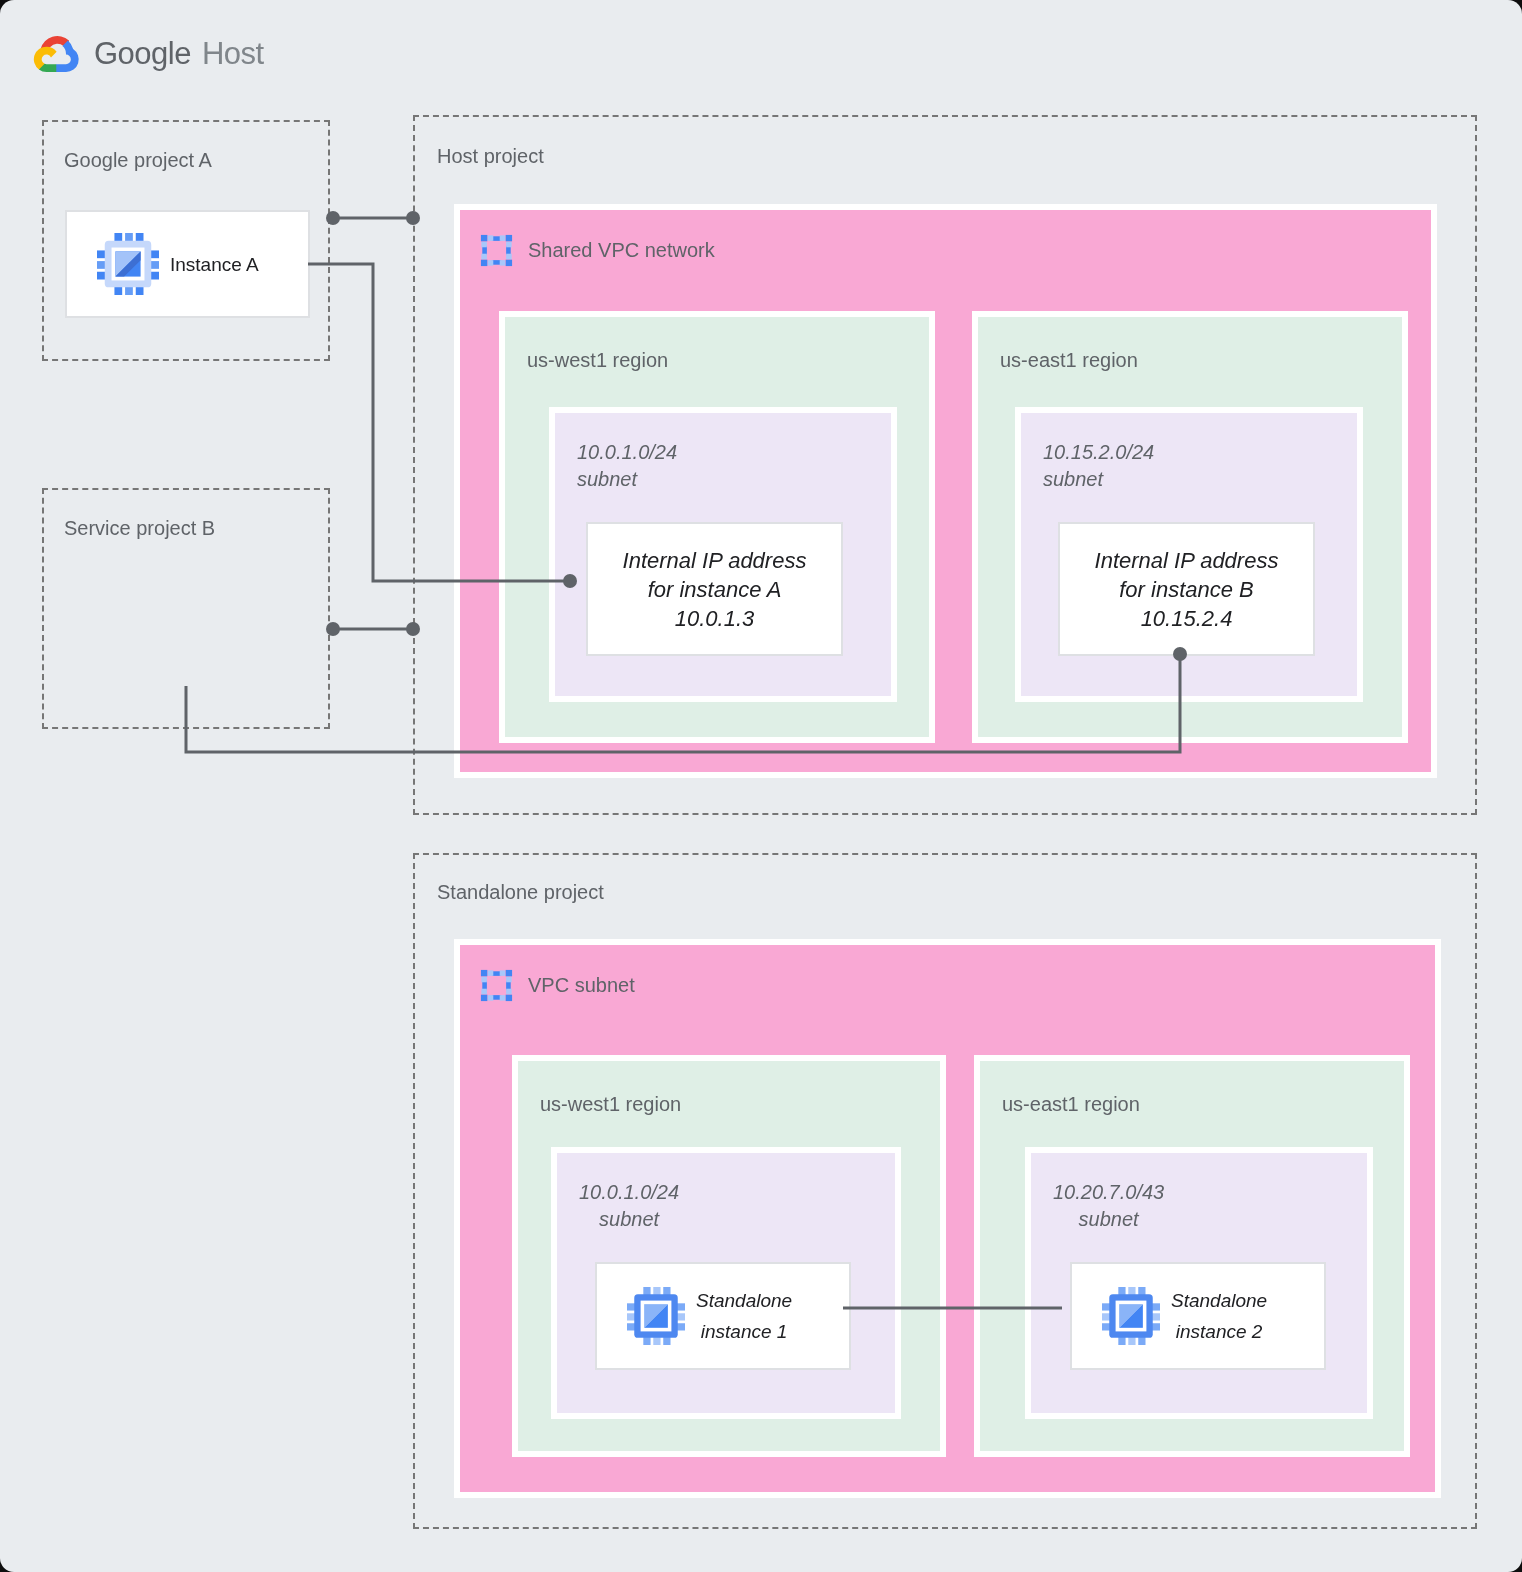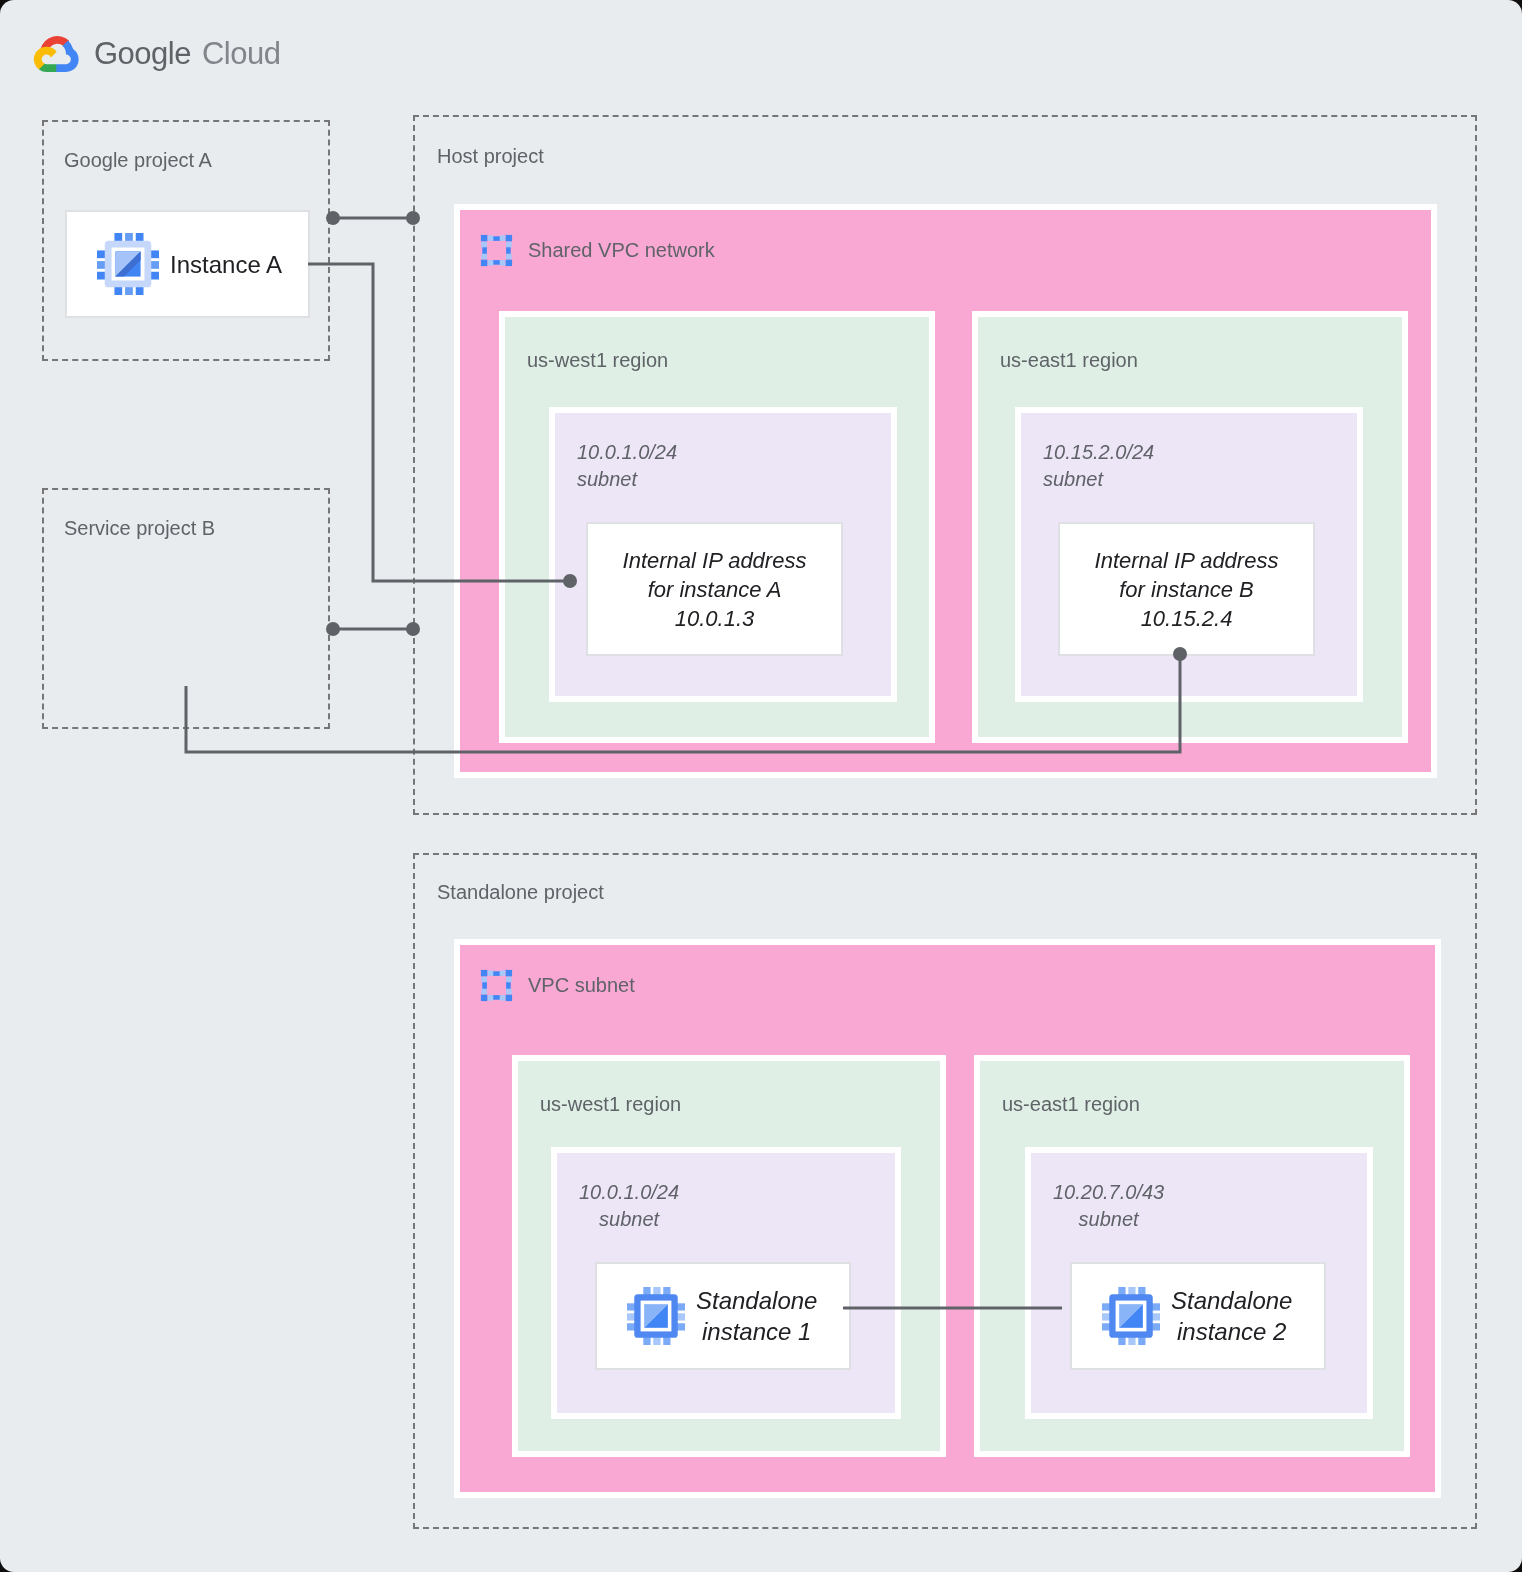--- a/index.html
+++ b/index.html
@@ -13,21 +13,21 @@
 
   
   .dashed-box{position:absolute;border:2px dashed #767676;box-sizing:border-box;}
   .box-label{position:absolute;font-size:20px;color:#5F6368;white-space:nowrap;}
   .net-box{position:absolute;background:#f9a8d4;border:6px solid #fff;box-sizing:border-box;}
   .region-box{position:absolute;background:#DFEFE6;border:6px solid #fff;box-sizing:border-box;}
   .subnet-box{position:absolute;background:#EDE6F6;border:6px solid #fff;box-sizing:border-box;font-style:italic;}
   .subnet-label{line-height:27px;white-space:normal;}
   .card{position:absolute;background:#fff;border:2px solid #DEE0E3;box-sizing:border-box;}
   .instance-card{display:flex;align-items:center;padding-left:30px;gap:11px;}
-  .instance-label{font-size:24px;color:#202124;line-height:31px;}
+  .instance-label{font-size:19px;color:#202124;line-height:31px;}
   .ip-card{display:flex;flex-direction:column;align-items:center;justify-content:center;
            text-align:center;font-size:22px;line-height:29px;color:#202124;}
   .net-head{position:absolute;display:flex;align-items:center;gap:15px;font-size:20px;color:#5F6368;}
   .connectors{position:absolute;left:0;top:0;pointer-events:none;}
   .icon{flex:0 0 auto;}
 </style>
 </head>
 <body>
 
 <div class="page">
@@ -97,21 +97,21 @@
   </svg>
 
   <div class="logo">
     <svg class="icon" width="48" height="39" viewBox="0 0 24 19.2">
       <path fill="#EA4335" d="M15.27 4.84h.68l1.94-1.94.1-.82A8.72 8.72 0 0 0 3.8 6.33c.2-.08.43-.1.64-.04l3.89-.64s.2-.33.3-.31a4.84 4.84 0 0 1 6.63-.5h.01z"></path>
       <path fill="#4285F4" d="M20.08 6.33a8.76 8.76 0 0 0-2.64-4.25l-2.73 2.73a4.84 4.84 0 0 1 1.78 3.84v.48a2.43 2.43 0 1 1 0 4.86h-4.86l-.49.49v2.92l.49.48h4.86a6.32 6.32 0 0 0 3.59-11.55z"></path>
       <path fill="#34A853" d="M6.77 17.86h4.86v-3.89H6.77c-.35 0-.69-.08-1-.22l-.69.21-1.95 1.95-.17.68a6.28 6.28 0 0 0 3.81 1.27z"></path>
       <path fill="#FBBC05" d="M6.77 5.2a6.32 6.32 0 0 0-3.81 11.39l2.82-2.82a2.43 2.43 0 1 1 3.21-3.21l2.82-2.82A6.3 6.3 0 0 0 6.77 5.2z"></path>
     </svg>
     <span class="logo-google">Google</span>
-    <span class="logo-cloud">Cloud</span>
+    <span class="logo-cloud">Host</span>
   </div>
 
   <div class="dashed-box" style="left:42px;top:120px;width:288px;height:241px;">
     <div class="box-label" style="left:20px;top:27px;">Google project A</div>
     <div class="card instance-card" style="left:21px;top:88px;width:245px;height:108px;">
       <svg class="icon" width="62" height="62" viewBox="0 0 64 64">
           <use href="#chip-light"></use>
         </svg>
       <span class="instance-label">Instance A</span>
     </div>

